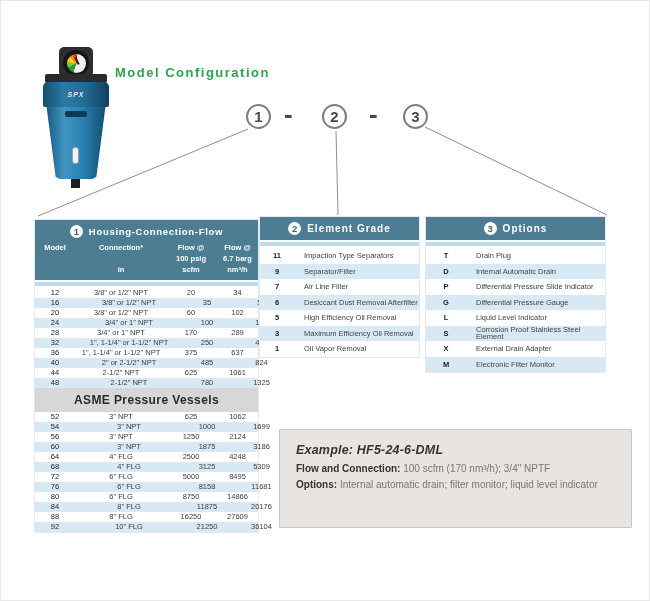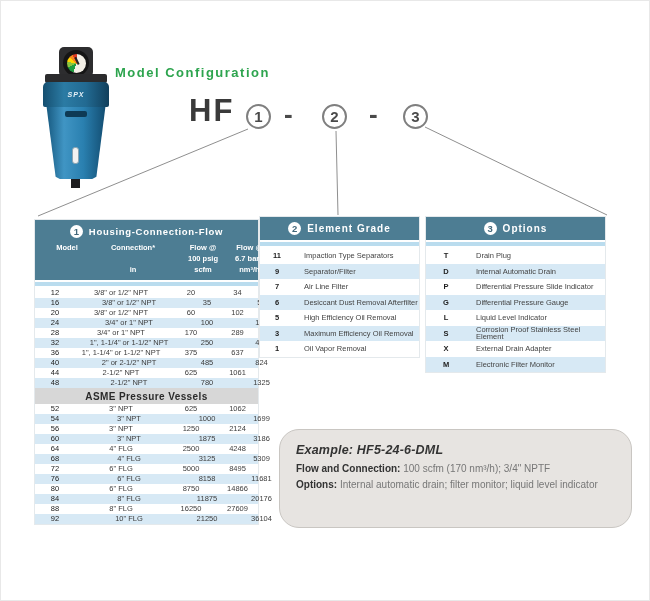--- a/index.html
+++ b/index.html
@@ -57,44 +57,44 @@
   .badge { width:13px; height:13px; border-radius:50%; background:#fff; color:#41677a;
            font-size:9.5px; font-weight:bold; display:flex; align-items:center; justify-content:center;
            letter-spacing:0; flex:0 0 auto; }
   .strip { height:4px; background:#badcee; margin:2px 0; }
 
   
   .housing { left:33px; top:218px; width:225px; }
   .ht-headblock { background:#4d7d93; padding-bottom:5px; }
   .ht-title { height:22px; font-size:9.5px; letter-spacing:0.7px; }
   .ht-cols { display:grid; grid-template-columns:40px 92px 48px 45px; grid-auto-rows:11px;
-             color:#fff; font-size:7.5px; font-weight:bold; text-align:center; align-items:center;margin-left:12px; }
+             color:#fff; font-size:7.5px; font-weight:bold; text-align:center; align-items:center; }
   .ht-row { display:grid; grid-template-columns:40px 92px 48px 45px; height:10px;
             align-items:center; font-size:7.5px; color:#3c3c3c; text-align:center; line-height:1; }
   .ht-row .model { font-weight:normal; color:#222; }
   .ht-row.alt { background:#d7e9f5;gap:8px; }
-  .asme { height:16px; background:#d7d7d7; display:flex; align-items:center; justify-content:center;
-          font-size:10px; font-weight:bold; color:#2b2b2b; letter-spacing:0.4px; }
+  .asme { height:24px; background:#d7d7d7; display:flex; align-items:center; justify-content:center;
+          font-size:12px; font-weight:bold; color:#2b2b2b; letter-spacing:0.4px; }
   .footnote { position:absolute; left:33px; top:522px; width:240px; font-size:7.8px; font-style:italic;
               color:#4a4a4a; line-height:11px; letter-spacing:0.3px; }
 
   
   .grade { left:258px; top:215px; width:161px; }
   .options { left:424px; top:215px; width:181px; }
   .sm-head { height:23px; font-size:10px; letter-spacing:1px; }
   .kv-row { display:grid; grid-template-columns:34px 1fr; height:15.5px; align-items:center;
             font-size:7.5px; line-height:1; }
   .options .kv-row { grid-template-columns:40px 1fr; }
   .kv-row .code { font-weight:bold; color:#222; text-align:center; }
   .kv-row .label { color:#444; text-align:left;padding-left:10px; }
   .kv-row.alt { background:#d7e9f5; }
 
   
   .example { position:absolute; left:278px; top:428px; width:353px; height:99px;
-             background:#e7e4e1; border:1px solid #c9c6c2; border-radius:20px; padding:13px 16px; }
+             background:#e7e4e1; border:1px solid #c9c6c2; border-radius:1px; padding:13px 16px; }
   .ex-title { font-size:12.5px; font-weight:bold; font-style:italic; color:#333; letter-spacing:0.2px; }
   .ex-lines { margin-top:4px; }
   .ex-line { font-size:10px; color:#777; line-height:16px; }
   .ex-line b { color:#333; }
 </style>
 </head>
 <body>
 
 <div class="canvas">
 
@@ -113,21 +113,20 @@
     <div class="f-head">
       <span class="f-brand">SPX</span>
     </div>
     <div class="f-body"></div>
     <div class="f-badge"></div>
     <div class="f-sight"></div>
     <div class="f-drain"></div>
   </div>
 
   <div class="green-title">Model Configuration</div>
-  <div class="hf">HF</div>
   <div class="ph-circle ph-1">1</div>
   <span class="hf-dash dash-1">-</span>
   <div class="ph-circle ph-2">2</div>
   <span class="hf-dash dash-2">-</span>
   <div class="ph-circle ph-3">3</div>
 
   <div class="tbl housing">
     <div class="ht-headblock">
       <div class="tbl-head ht-title">
         <span class="badge">1</span>

